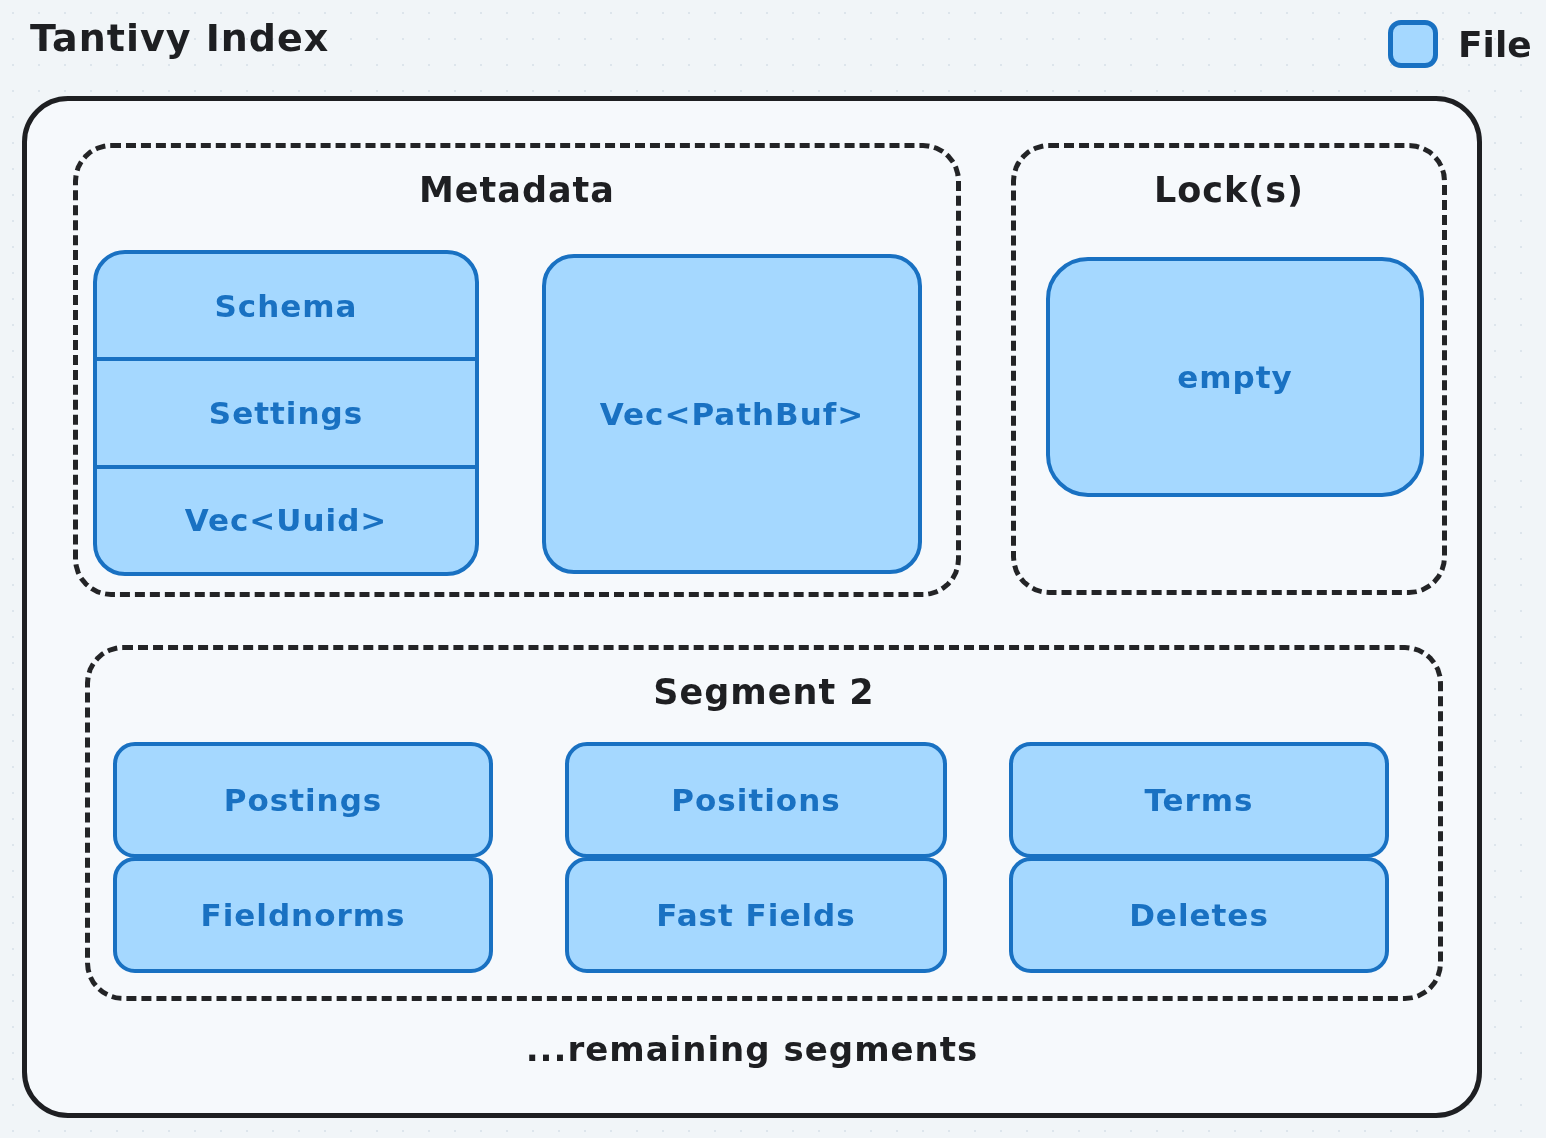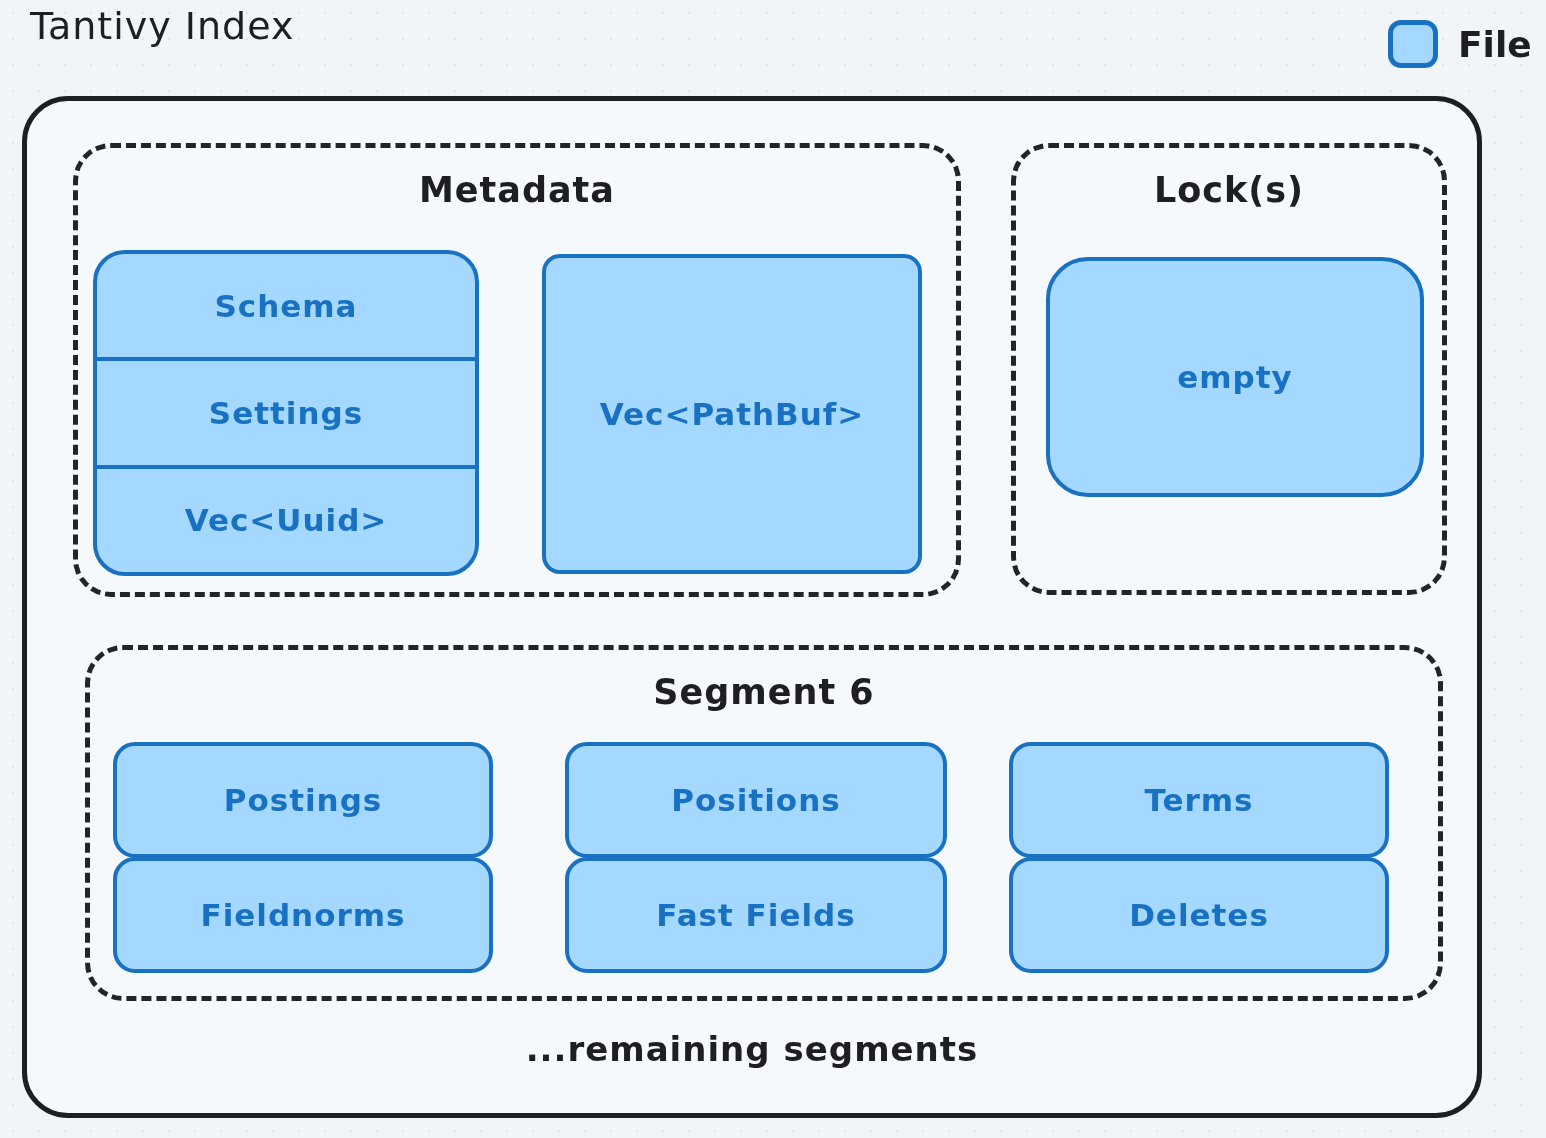--- a/index.html
+++ b/index.html
@@ -17,23 +17,23 @@
     background-color: var(--page-bg);
     background-image: radial-gradient(#dde5ec 1.2px, transparent 1.2px);
     background-size: 26px 26px;
     font-family: "DejaVu Sans", "Liberation Sans", sans-serif;
     color: var(--ink);
     overflow: hidden;
   }
 
   .page-title {
     position: absolute;
-    left: 30px; top: 4px;
+    left: 30px; top: 16px;
     font-size: 38px;
-    font-weight: 400;
+    font-weight: 700;
     letter-spacing: 1px;
     color: var(--ink);
   }
 
   .legend {
     position: absolute;
     left: 1388px; top: 20px;
     display: flex;
     align-items: center;
     gap: 20px;
@@ -108,21 +108,21 @@
     display: flex;
     align-items: center;
     justify-content: center;
     font-size: 31px;
     font-weight: 700;
     letter-spacing: 1px;
     color: var(--blue-text);
   }
   .stack-row + .stack-row { border-top: 4px solid var(--blue-border); }
 
-  .box-pathbuf { left: 464px; top: 106px; width: 380px; height: 320px; border-radius: 18px; }
+  .box-pathbuf { left: 464px; top: 106px; width: 380px; height: 320px; border-radius: 32px; }
 
   
   .box-empty { left: 30px; top: 100px; width: 378px; height: 240px; border-radius: 42px; margin-top: 9px; }
 
   
   .seg-box { height: 116px; border-radius: 22px; }
   .seg-r1 { top: 92px; }
   .seg-r2 { top: 207px; }
   .seg-c1 { left: 23px;  width: 380px; }
   .seg-c2 { left: 475px; width: 382px; }
@@ -160,21 +160,21 @@
     </div>
     <div class="file-box box-pathbuf">Vec&lt;PathBuf&gt;</div>
   </div>
 
   <div class="group group-locks">
     <div class="group-label">Lock(s)</div>
     <div class="file-box box-empty">empty</div>
   </div>
 
   <div class="group group-segment">
-    <div class="group-label">Segment 6</div>
+    <div class="group-label">Segment 2</div>
     <div class="file-box seg-box seg-r1 seg-c1">Postings</div>
     <div class="file-box seg-box seg-r1 seg-c2">Positions</div>
     <div class="file-box seg-box seg-r1 seg-c3">Terms</div>
     <div class="file-box seg-box seg-r2 seg-c1">Fieldnorms</div>
     <div class="file-box seg-box seg-r2 seg-c2">Fast Fields</div>
     <div class="file-box seg-box seg-r2 seg-c3">Deletes</div>
   </div>
 
   <div class="footer-note">...remaining segments</div>
 

